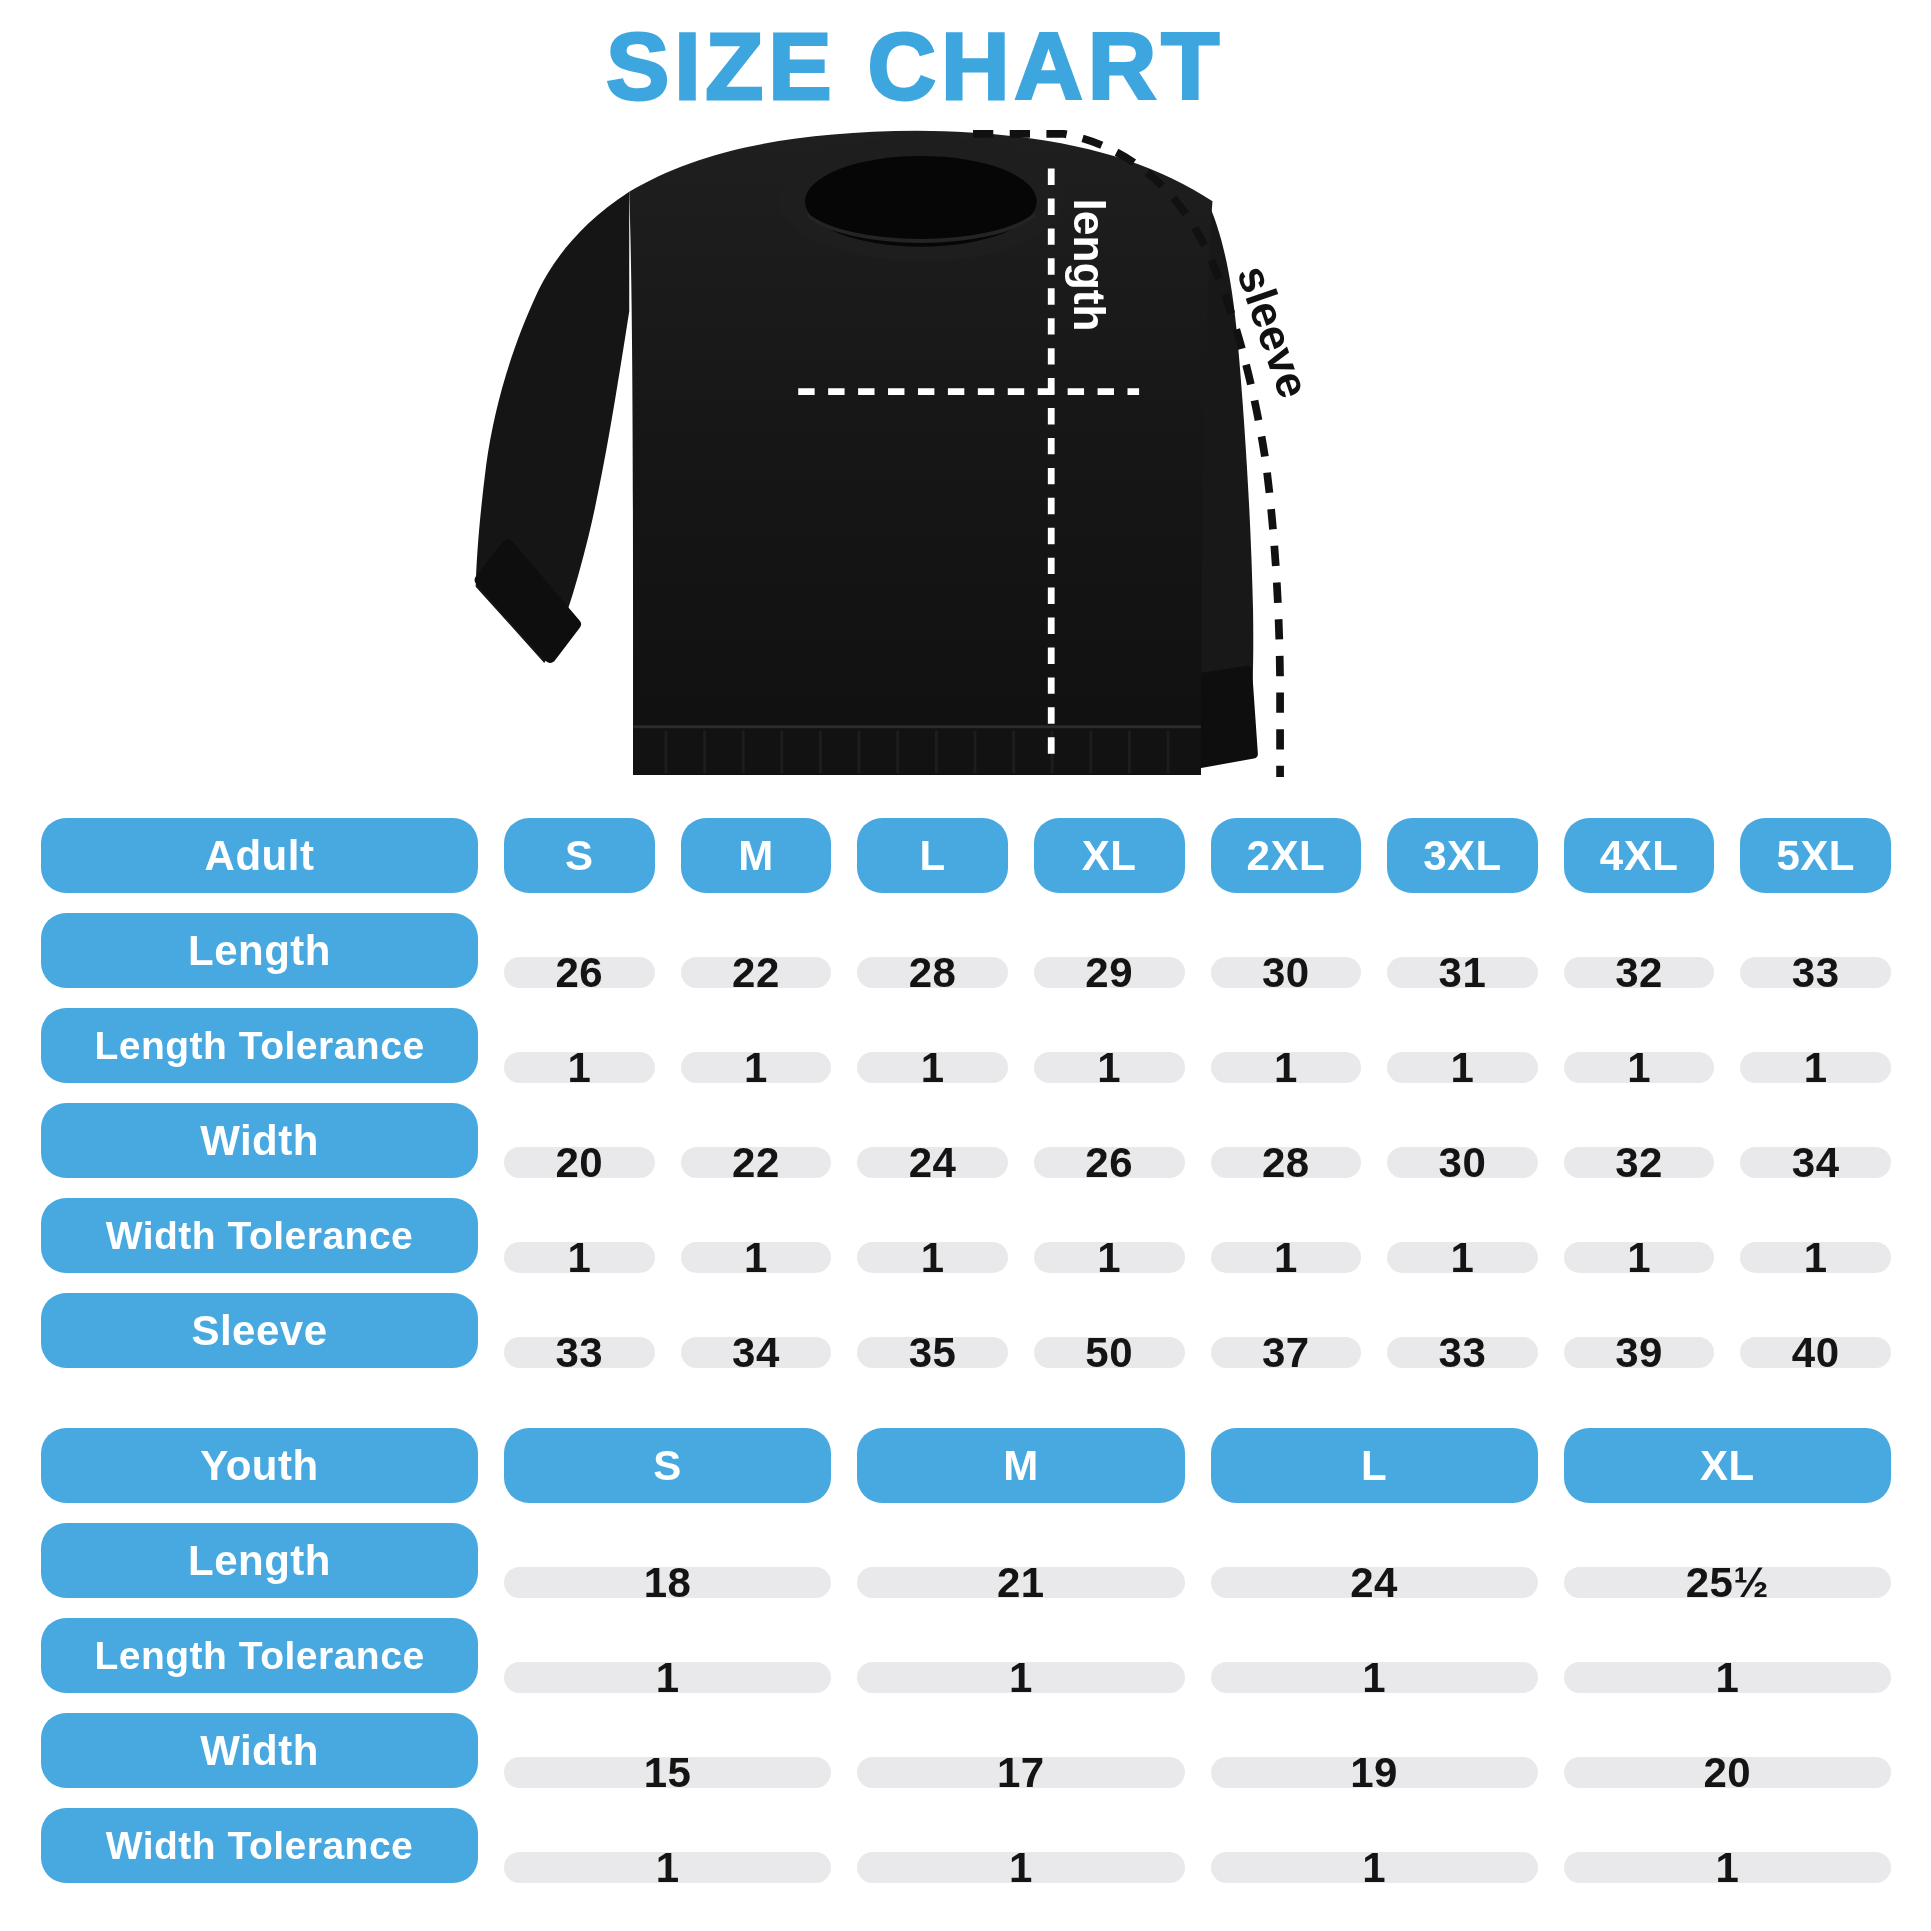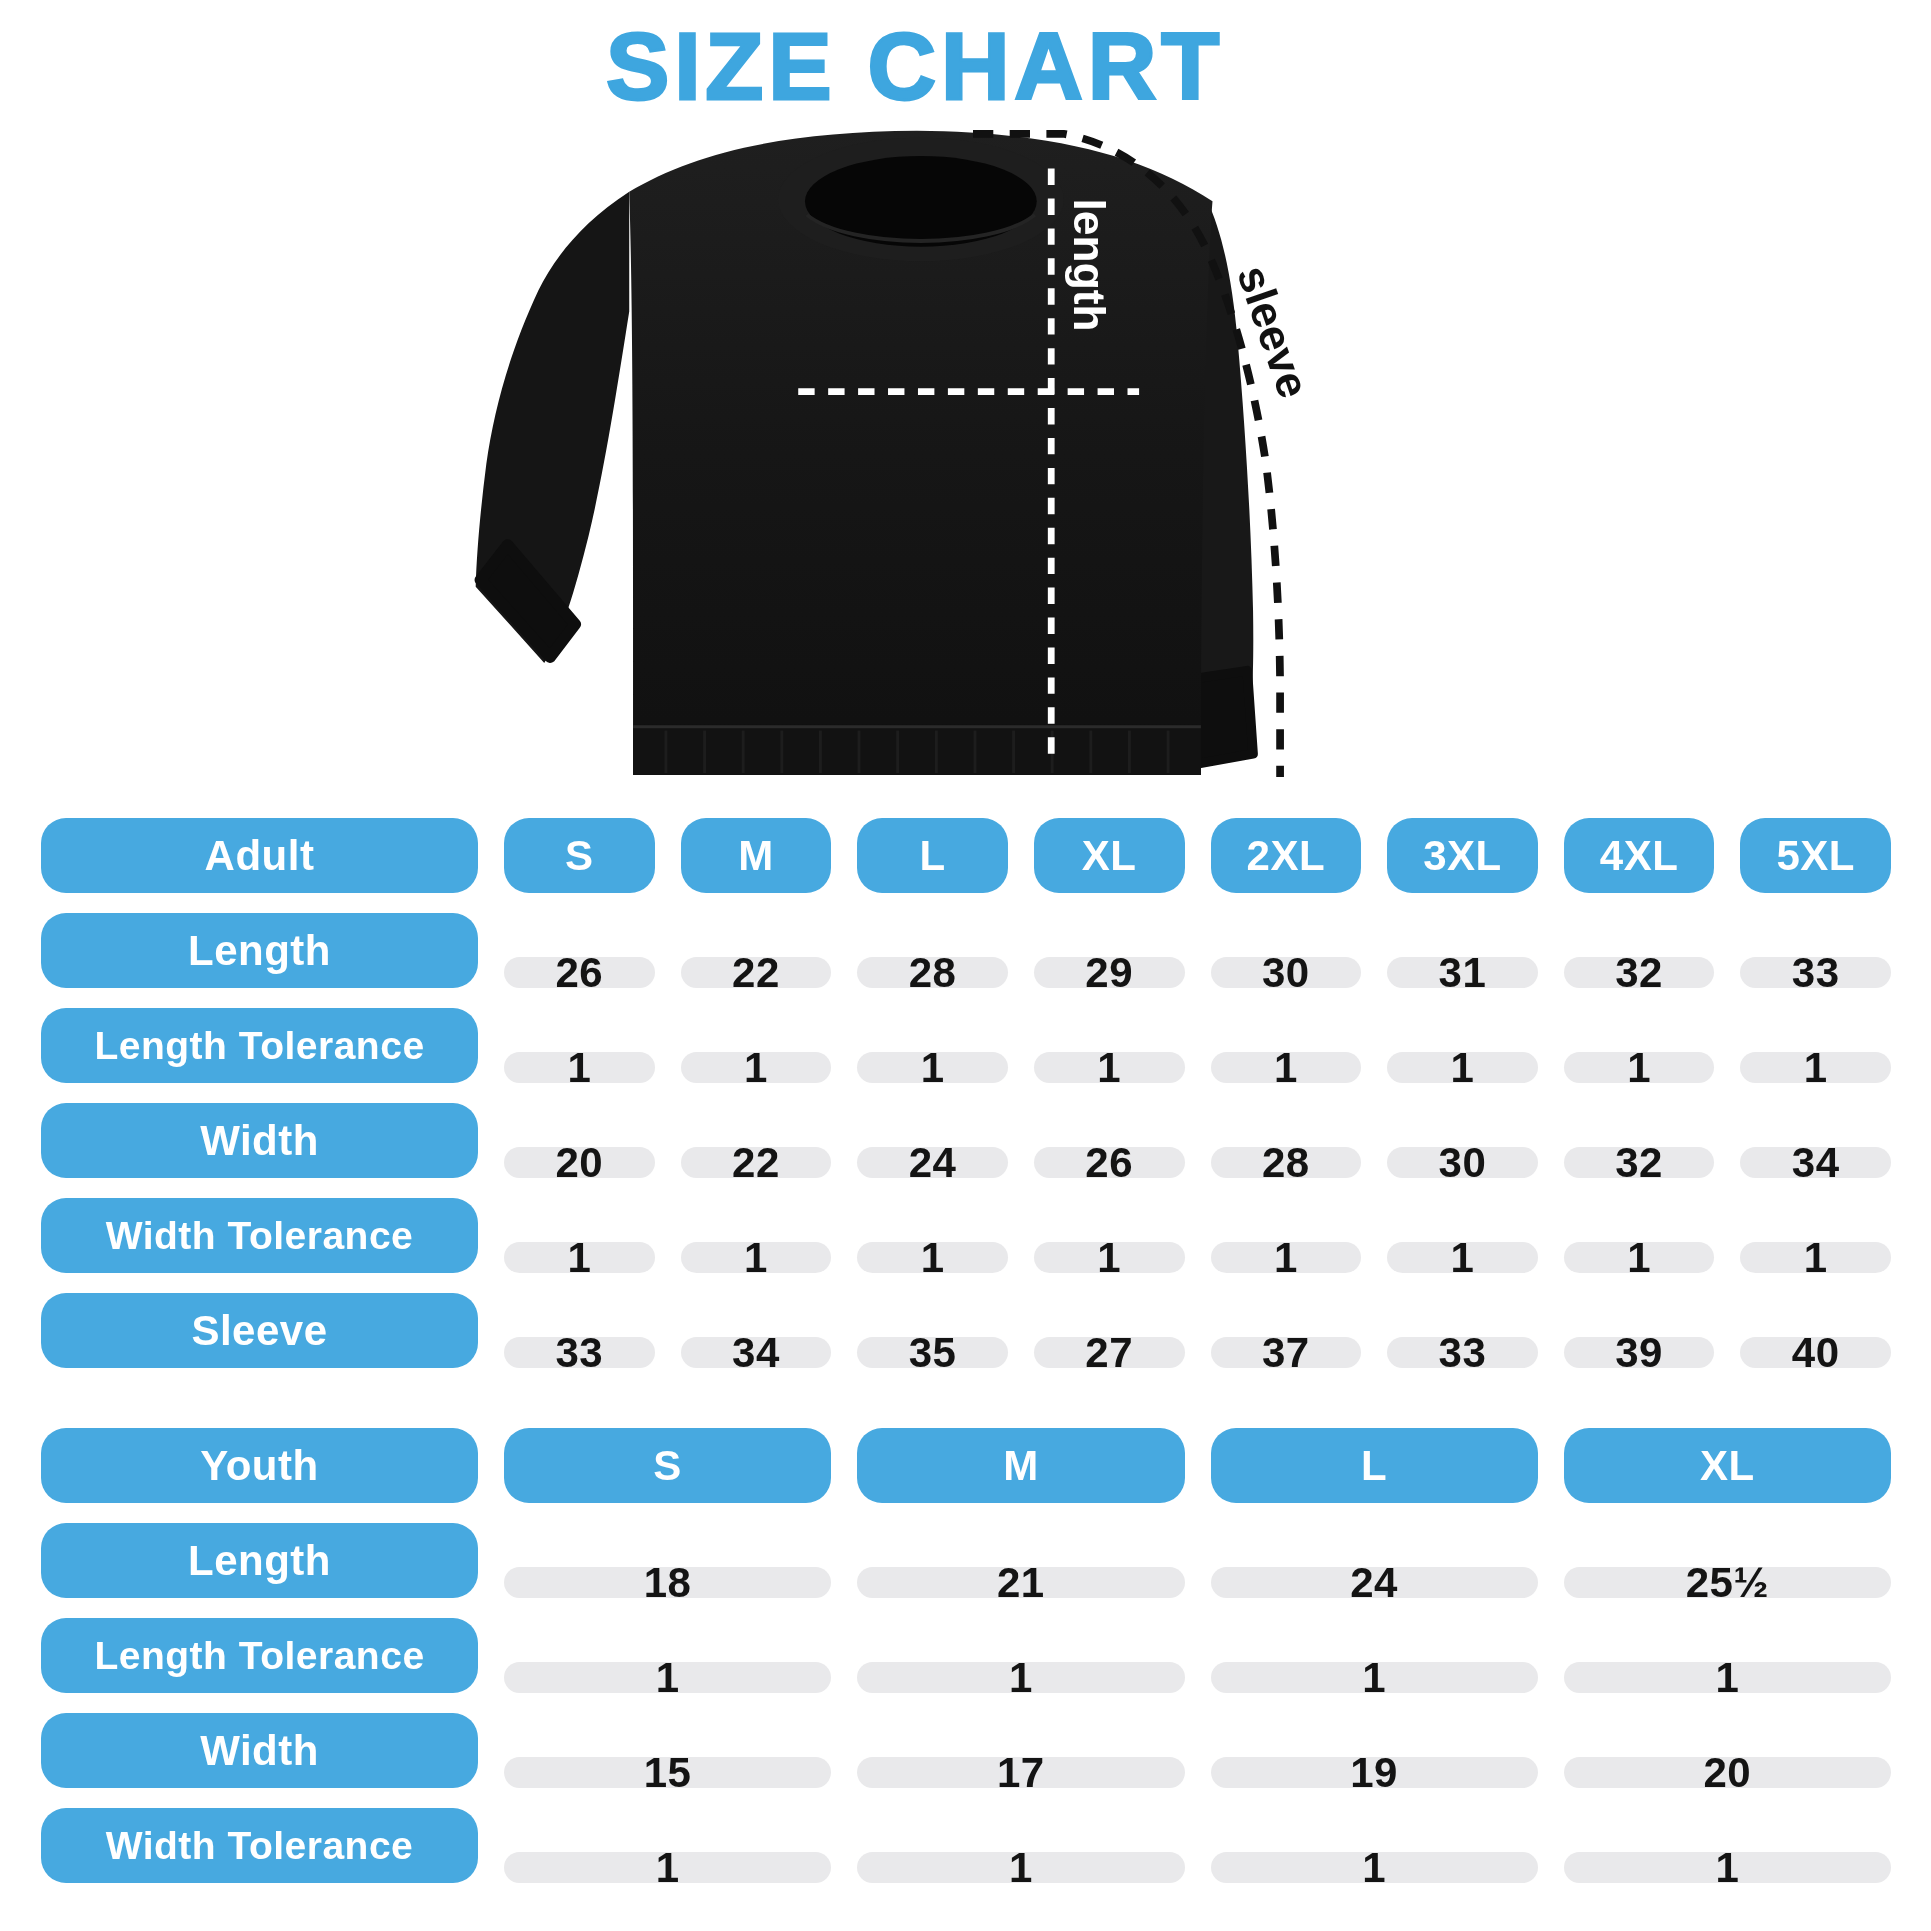--- a/index.html
+++ b/index.html
@@ -150,21 +150,21 @@
       <div class="c g cell">1</div>
       <div class="c g cell">1</div>
       <div class="c g cell">1</div>
       <div class="c g cell">1</div>
     </div>
     <div class="row">
       <div class="c b lab">Sleeve</div>
       <div class="c g cell">33</div>
       <div class="c g cell">34</div>
       <div class="c g cell">35</div>
-      <div class="c g cell">27</div>
+      <div class="c g cell">50</div>
       <div class="c g cell">37</div>
       <div class="c g cell">33</div>
       <div class="c g cell">39</div>
       <div class="c g cell">40</div>
     </div>
   </div>
 
   <div class="tbl tbl-youth">
     <div class="row">
       <div class="c b lab">Youth</div>

